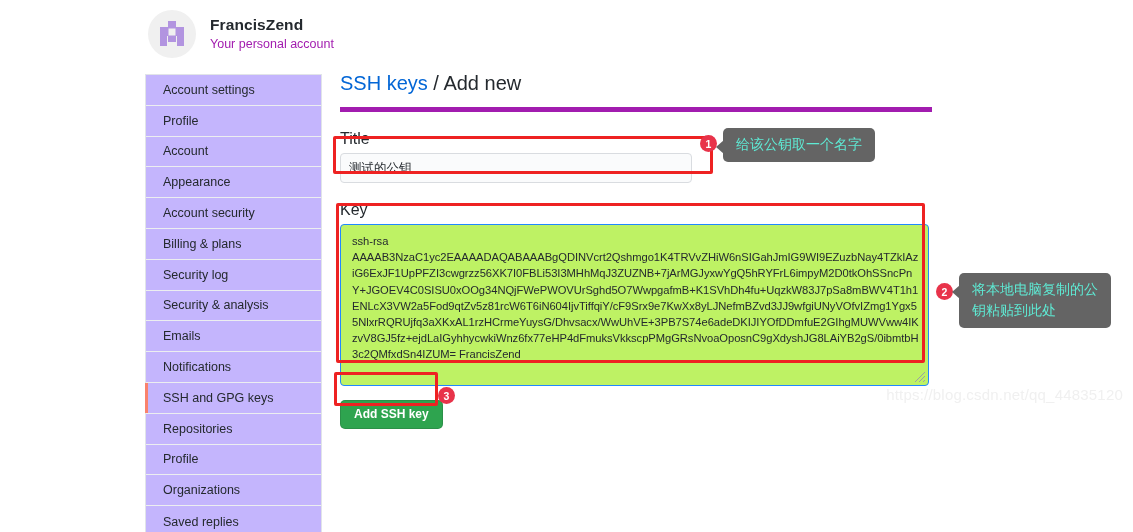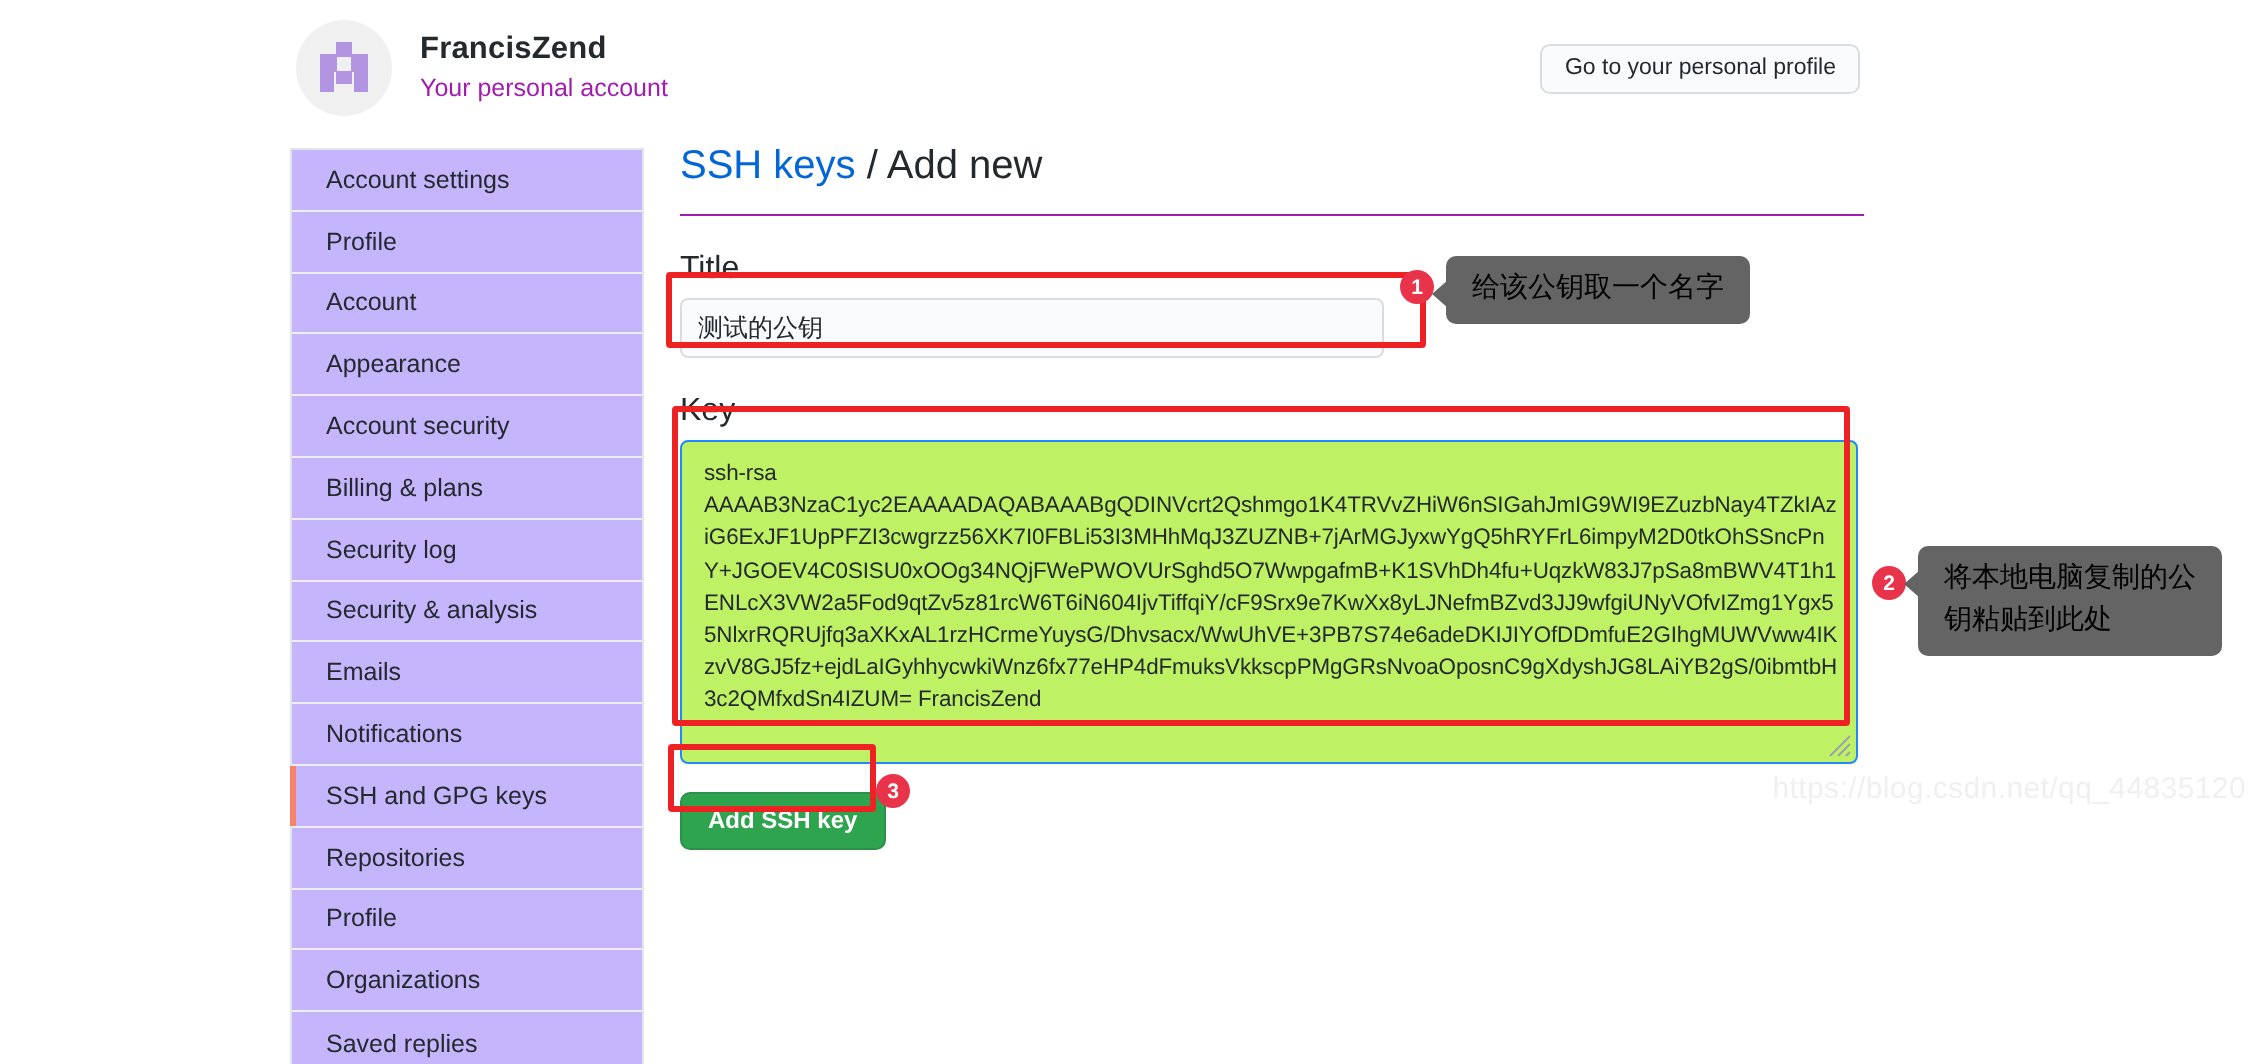--- a/index.html
+++ b/index.html
@@ -95,21 +95,21 @@
   }
 
   
   .main { position: absolute; left: 340px; top: 70px; width: 592px; }
 
   .page-title {
     font-size: 20px;
     color: #24292e;
     font-weight: normal;
     padding-bottom: 11px;
-    border-bottom: 1px solid #a21caf;
+    border-bottom: 5px solid #a21caf;
     line-height: 1.3;
   }
   .page-title .link { color: #0366d6; }
   .page-title .sep { color: #24292e; }
 
   .field-label {
     font-size: 16px;
     color: #24292e;
     margin-top: 18px;
     margin-bottom: 5px;
@@ -185,21 +185,21 @@
     background: #e8334a;
     color: #fff;
     font-size: 10.5px;
     font-weight: bold;
     display: flex; align-items: center; justify-content: center;
     font-family: "Liberation Sans", sans-serif;
   }
   .callout {
     position: absolute;
     background: #646464;
-    color: #000000;
+    color: #5eead4;
     border-radius: 5px;
     font-size: 14px;
     line-height: 21px;
     padding: 6px 13px 7px;
     font-family: "DejaVu Sans", "Liberation Sans", sans-serif;
     white-space: pre-line;
   }
   .callout::before {
     content: "";
     position: absolute;
@@ -236,21 +236,20 @@
         </g>
         <rect x="9.5" y="7.5" width="7" height="7" fill="#f0f0f0"></rect>
       </svg>
     </div>
     <div class="acct-text">
       <div class="acct-name">FrancisZend</div>
       <div class="acct-sub">Your personal account</div>
     </div>
   </div>
 
-  <button class="profile-btn">Go to your personal profile</button>
 
   <nav class="sidebar" id="sidebar">
       <div class="side-item">
         <span>Account settings</span>
       </div>
       <div class="side-item">
         <span>Profile</span>
       </div>
       <div class="side-item">
         <span>Account</span>

